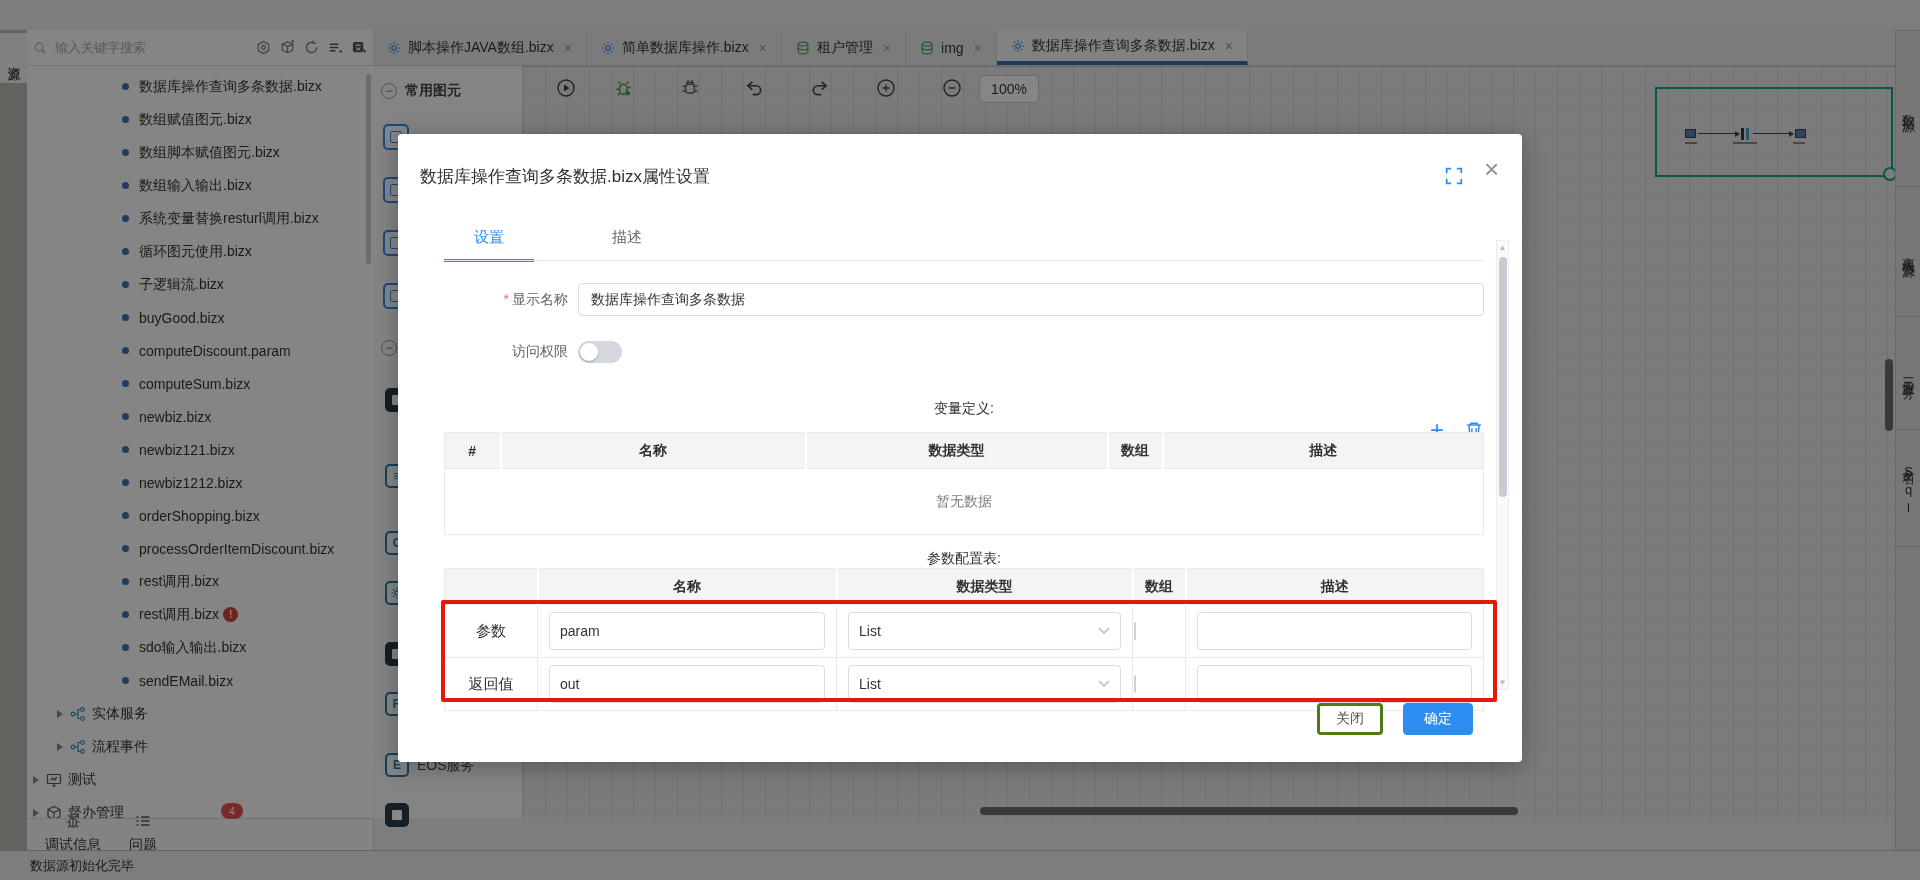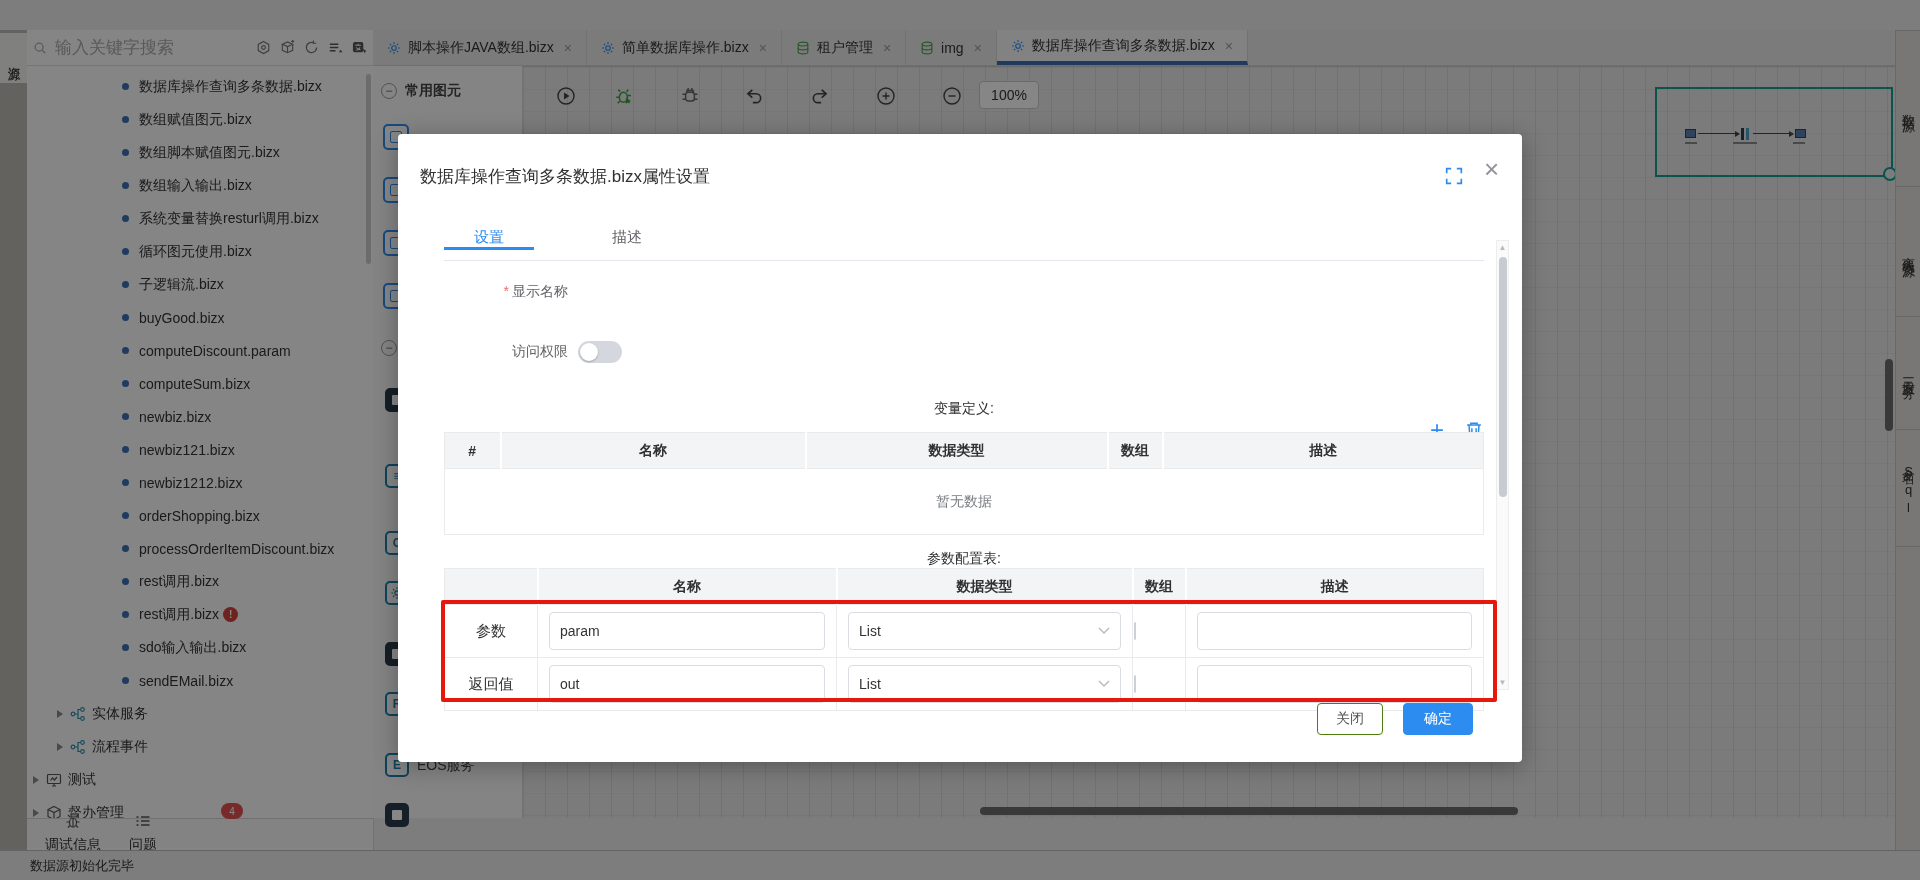--- a/index.html
+++ b/index.html
@@ -20,21 +20,21 @@
   .left-strip{position:absolute;left:0;top:30px;width:27px;height:820px;background:#bdb9b3;}
   .strip-item{position:absolute;left:0;top:3px;width:27px;height:50px;background:#f2f1ef;
               writing-mode:vertical-rl;text-orientation:upright;display:flex;align-items:center;justify-content:center;
               font-size:13px;color:#333;letter-spacing:2px;}
 
   
   .explorer{position:absolute;left:27px;top:30px;width:346px;height:820px;background:#fcfcfc;border-right:1px solid #d8d8d8;}
   .search-row{position:absolute;left:0;top:0;width:346px;height:36px;border-bottom:1px solid #dedede;
               display:flex;align-items:center;padding:0 6px;box-sizing:border-box;gap:6px;background:#fbfbfb;}
   .search-box{flex:0 0 180px;display:flex;align-items:center;gap:6px;height:24px;color:#a9a9a9;}
-  .search-box input{border:none;outline:none;background:transparent;font-size:17px;width:140px;color:#333;
+  .search-box input{border:none;outline:none;background:transparent;font-size:13px;width:140px;color:#333;
                     font-family:Liberation Serif, serif;}
   .search-box input::placeholder{color:#a9a9a9;}
   .s-icons{margin-left:auto;display:flex;align-items:center;gap:9px;}
   .tree{position:absolute;left:0;top:40px;width:340px;height:778px;overflow:hidden;margin:0;padding:0;list-style:none;}
   .tree li{height:33px;display:flex;align-items:center;cursor:pointer;}
   .t-file{padding-left:95px;}
   .dot{width:7px;height:7px;border-radius:50%;background:#3f6fb5;margin-right:10px;flex:0 0 auto;}
   .err{margin-left:4px;width:15px;height:15px;border-radius:50%;background:#d0433c;color:#fff;font-style:normal;
        font-size:10px;display:flex;align-items:center;justify-content:center;font-weight:bold;}
   .t-folder{padding-left:30px;}
@@ -69,21 +69,21 @@
       display:flex;align-items:center;justify-content:center;font-size:12px;color:#1c7fae;font-weight:bold;}
   .pi.dark{background:#2b3a4a;border-color:#2b3a4a;}
   .pi.dark::before{content:"";width:10px;height:10px;background:#fff;border-radius:1px;}
   .p-label{position:absolute;left:44px;color:#444;font-size:14px;}
 
   
   .canvas{position:absolute;left:523px;top:66px;width:1372px;height:752px;background:#e9e9e9;border-top:1px solid #c9c9c9;box-sizing:border-box;
           background-image:linear-gradient(90deg, rgba(110,110,110,.14) 1px, transparent 1px),
                            linear-gradient(rgba(110,110,110,.08) 1px, transparent 1px);
           background-size:22px 22px;}
-  .toolbar{position:absolute;left:0;top:8px;height:34px;display:flex;align-items:flex-end;}
+  .toolbar{position:absolute;left:0;top:8px;height:34px;display:flex;align-items:flex-start;}
   .t-icon{width:26px;height:26px;display:flex;align-items:center;justify-content:center;cursor:pointer;}
   .zoombox{width:58px;height:26px;background:#fdfdfd;border:1px solid #c9c9c9;border-radius:4px;display:flex;align-items:center;justify-content:center;
            font-size:14px;color:#333;margin-left:14px;cursor:pointer;}
   .minimap{position:absolute;left:1132px;top:20px;width:238px;height:90px;border:2px solid #12a091;box-sizing:border-box;}
   .mm-handle{position:absolute;right:-6px;bottom:-6px;width:10px;height:10px;border:2px solid #12a091;border-radius:50%;background:#e4efec;}
   .mm-flow{position:absolute;left:28px;top:40px;width:130px;height:22px;}
   .mm-node{position:absolute;top:0;width:11px;height:9px;background:#5b7fae;border:1px solid #33475e;box-sizing:border-box;}
   .mm-mid{position:absolute;top:-1px;left:56px;width:10px;height:12px;}
   .mm-mid i{position:absolute;top:0;width:3px;height:12px;background:#2f3e4e;}
   .mm-mid i+i{left:5px;background:#4aa0c8;}
@@ -108,21 +108,21 @@
 
   
   .mask{position:absolute;left:0;top:0;width:1920px;height:880px;background:rgba(0,0,0,.47);z-index:40;}
   .modal{position:absolute;left:398px;top:134px;width:1124px;height:628px;background:#fff;border-radius:4px;z-index:50;
          box-shadow:0 4px 24px rgba(0,0,0,.3);}
   .m-title{position:absolute;left:22px;top:31px;font-size:17px;color:#303133;text-align:center;}
   .m-full{position:absolute;left:1047px;top:33px;cursor:pointer;}
   .m-close{position:absolute;left:1086px;top:22px;font-size:26px;color:#909399;cursor:pointer;line-height:1;}
   .m-close::before{content:"×";}
   .m-tabs{position:absolute;left:46px;top:94px;display:flex;}
-  .m-tab{width:90px;text-align:center;font-size:15px;color:#606266;cursor:pointer;}
+  .m-tab{width:90px;text-align:center;font-size:15px;color:#606266;padding-bottom:12px;cursor:pointer;}
   .m-tab.active{color:#2d8cf0;border-bottom:3px solid #2d8cf0;}
   .m-tab+.m-tab{margin-left:48px;}
   .m-tabline{position:absolute;left:46px;top:126px;width:1040px;border-bottom:1px solid #e4e7ed;}
   .m-row{position:absolute;left:0;display:flex;align-items:center;}
   .m-label{width:170px;text-align:right;font-size:14px;color:#606266;flex:0 0 auto;}
   .req{color:#f56c6c;margin-right:3px;}
   .m-input{margin-left:10px;width:906px;height:33px;border:1px solid #d9dce3;border-radius:4px;box-sizing:border-box;
            padding:0 12px;font-size:14px;color:#333;outline:none;background:#fff;font-family:"Liberation Sans","DejaVu Sans",sans-serif;}
   .toggle{margin-left:10px;width:44px;height:22px;border-radius:11px;background:#d4d8de;position:relative;cursor:pointer;}
   .toggle .knob{position:absolute;left:2px;top:2px;width:18px;height:18px;border-radius:50%;background:#fff;box-shadow:0 1px 2px rgba(0,0,0,.25);}
@@ -140,21 +140,21 @@
   .rowlab{text-align:center;font-size:15px;color:#303133;background:#fff;}
   .cell-input{width:calc(100% - 20px);height:38px;margin:6px 10px;border:1px solid #d9dce3;border-radius:4px;box-sizing:border-box;
               padding:0 10px;font-size:14px;color:#333;outline:none;font-family:"Liberation Sans","DejaVu Sans",sans-serif;}
   .cell-select{width:calc(100% - 20px);height:38px;margin:6px 10px;border:1px solid #d9dce3;border-radius:4px;box-sizing:border-box;
                display:flex;align-items:center;padding:0 10px;font-size:14px;color:#333;cursor:pointer;background:#fff;}
   .cell-select .chev{margin-left:auto;}
   .cb{width:16px;height:16px;border:1px solid #cdd0d6;border-radius:2px;background:#fbfbfd;margin:0 auto;cursor:pointer;}
   .m-annotation{position:absolute;left:43px;top:466px;width:1056px;height:102px;border:4px solid #e8170c;border-radius:2px;
                 box-sizing:border-box;z-index:10;pointer-events:none;}
   .m-btn{position:absolute;top:569px;height:32px;border-radius:4px;font-size:14px;display:flex;align-items:center;justify-content:center;cursor:pointer;box-sizing:border-box;}
-  .btn-close{left:919px;width:66px;background:#fff;border:1px solid #4d7c0f;color:#555;}
+  .btn-close{left:919px;width:66px;background:#fff;border:3px solid #4d7c0f;color:#555;}
   .btn-ok{left:1005px;width:70px;background:#2d8cf0;color:#fff;border:1px solid #2d8cf0;}
   .m-scroll{position:absolute;left:1098px;top:106px;width:13px;height:450px;background:#fafafa;border:1px solid #ededed;box-sizing:border-box;}
   .m-scroll .a{position:absolute;left:0;width:11px;text-align:center;font-size:8px;color:#b4b8bf;}
   .a-up{top:2px;} .a-up::before{content:"▲";}
   .a-dn{bottom:2px;} .a-dn::before{content:"▼";}
   .m-thumb{position:absolute;left:1.5px;top:16px;width:8px;height:240px;border-radius:4px;background:#c8cbd1;}
 </style>
 </head>
 <body>
 
@@ -536,20 +536,21 @@
     <span class="m-close"></span>
 
     <div class="m-tabs">
       <div class="m-tab active">设置</div>
       <div class="m-tab">描述</div>
     </div>
     <div class="m-tabline"></div>
 
     <div class="m-row" style="top:149px;">
       <span class="m-label"><span class="req">*</span><span>显示名称</span></span>
+      <input class="m-input" value="数据库操作查询多条数据" style="">
     </div>
 
     <div class="m-row" style="top:207px;">
       <span class="m-label">访问权限</span>
       <span class="toggle">
           <span class="knob"></span>
         </span>
     </div>
 
     <div class="m-sec" style="top:266px;">

